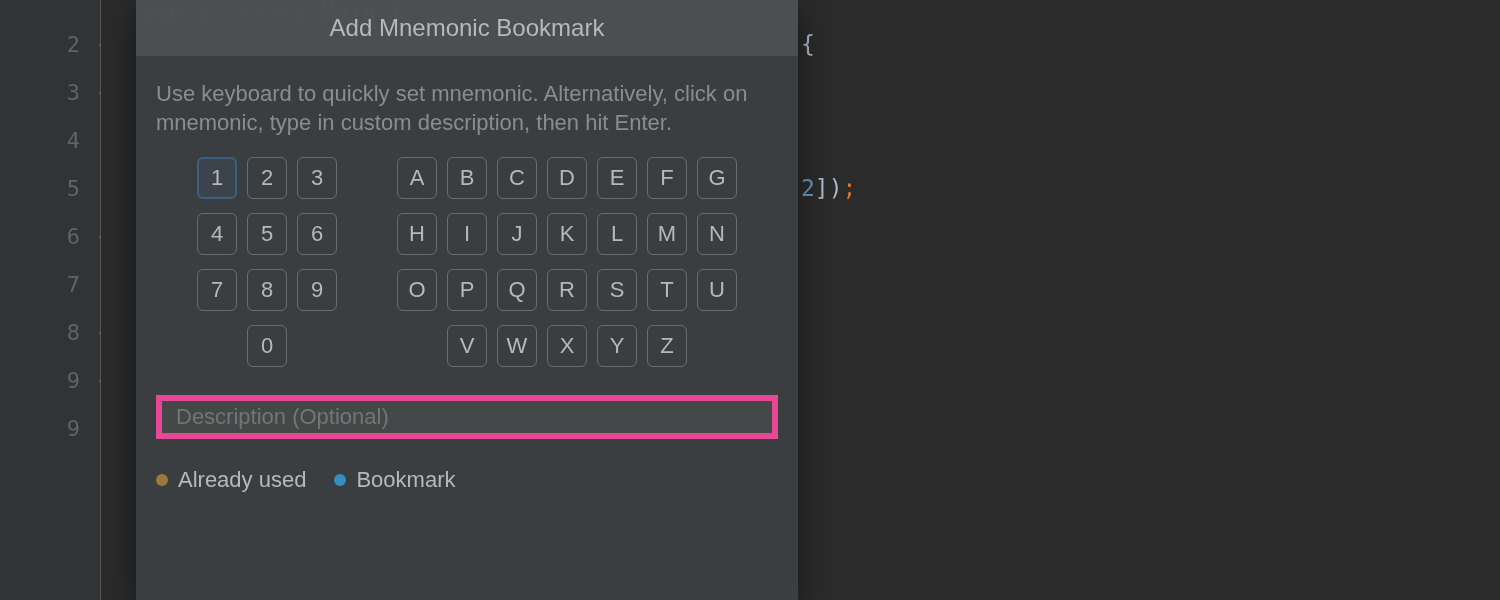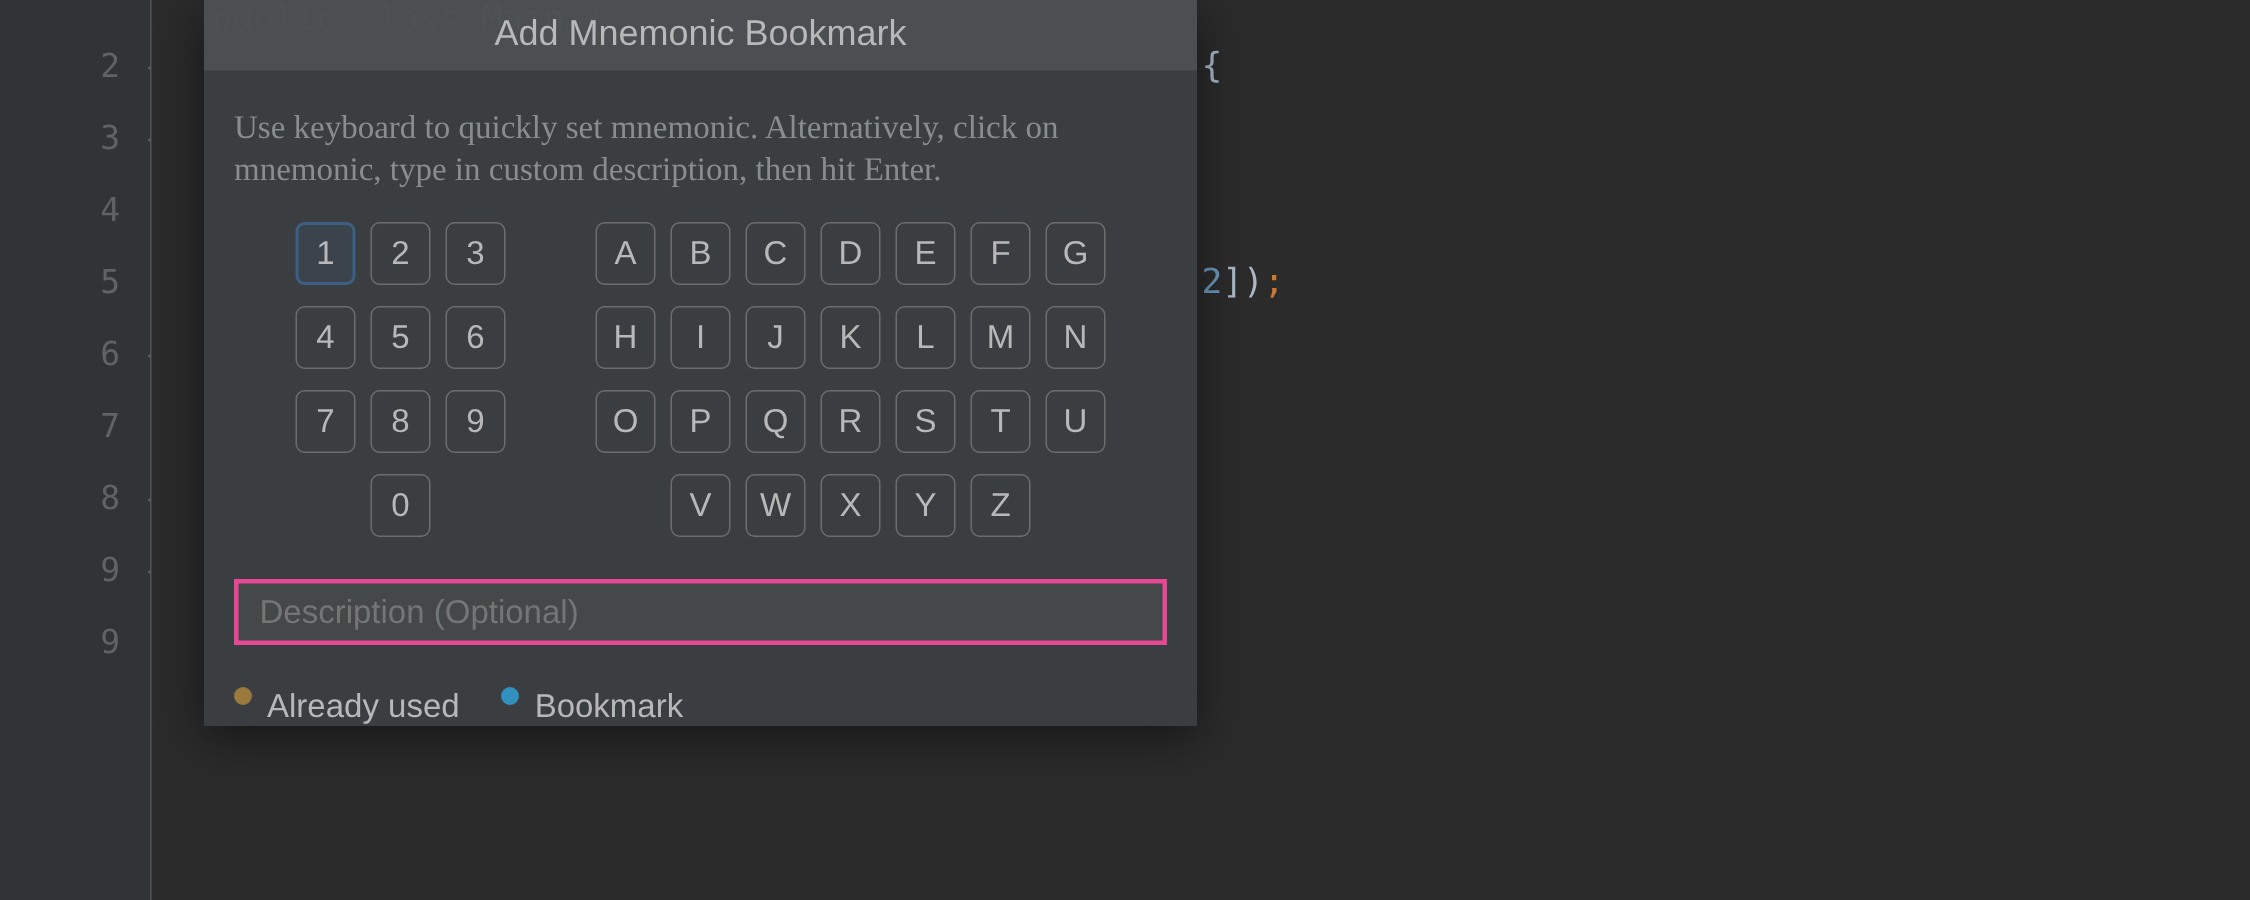--- a/index.html
+++ b/index.html
@@ -62,21 +62,21 @@
   .code-default { color: #a9b7c6; }
   .code-number { color: #6897bb; }
   .code-semicolon { color: #cc7832; }
 
   
   .dialog {
     position: absolute;
     left: 136px;
     top: 0;
     width: 662px;
-    height: 484px;
+    height: 600px;
     background: #3c3f41;
     box-shadow: 0 8px 30px rgba(0,0,0,0.5);
     display: flex;
     flex-direction: column;
     opacity: 0.98;
   }
   .dialog-title {
     background: #4c5052;
     height: 56px;
     display: flex;
@@ -84,21 +84,20 @@
     justify-content: center;
     color: #bbbbbb;
     font-size: 24px;
     font-weight: 400;
   }
   .dialog-instruction {
     padding: 24px 20px 20px 20px;
     color: #8a8f91;
     font-size: 22px;
     line-height: 1.3;
-    font-family: Liberation Serif, serif;
   }
   .keypad {
     padding: 0 20px;
     display: flex;
     flex-direction: column;
     gap: 14px;
     align-items: center;
   }
   .keypad-row {
     display: flex;
@@ -125,36 +124,36 @@
     border: 2px solid #3d6185;
     background: rgba(61,97,133,0.18);
   }
   .desc-wrap {
     padding: 28px 20px 0 20px;
   }
   .desc-input {
     width: 100%;
     height: 44px;
     background: #45494a;
-    border: 3px solid #ec4899;
+    border: 6px solid #ec4899;
     color: #bbbbbb;
     font-size: 22px;
     padding: 0 14px;
     outline: none;
   }
   .desc-input::placeholder { color: #777; }
   .legend {
     display: flex;
     align-items: center;
     gap: 28px;
     padding: 28px 20px 0 20px;
     font-size: 22px;
     color: #bbbbbb;
   }
-  .legend-item { display: flex; gap: 10px; }
+  .legend-item { display: flex; align-items: center; gap: 10px; }
   .dot {
     width: 12px;
     height: 12px;
     border-radius: 50%;
   }
   .dot-used { background: #9e7b3d; }
   .dot-current { background: #3592c4; }
 </style>
 </head>
 <body>

